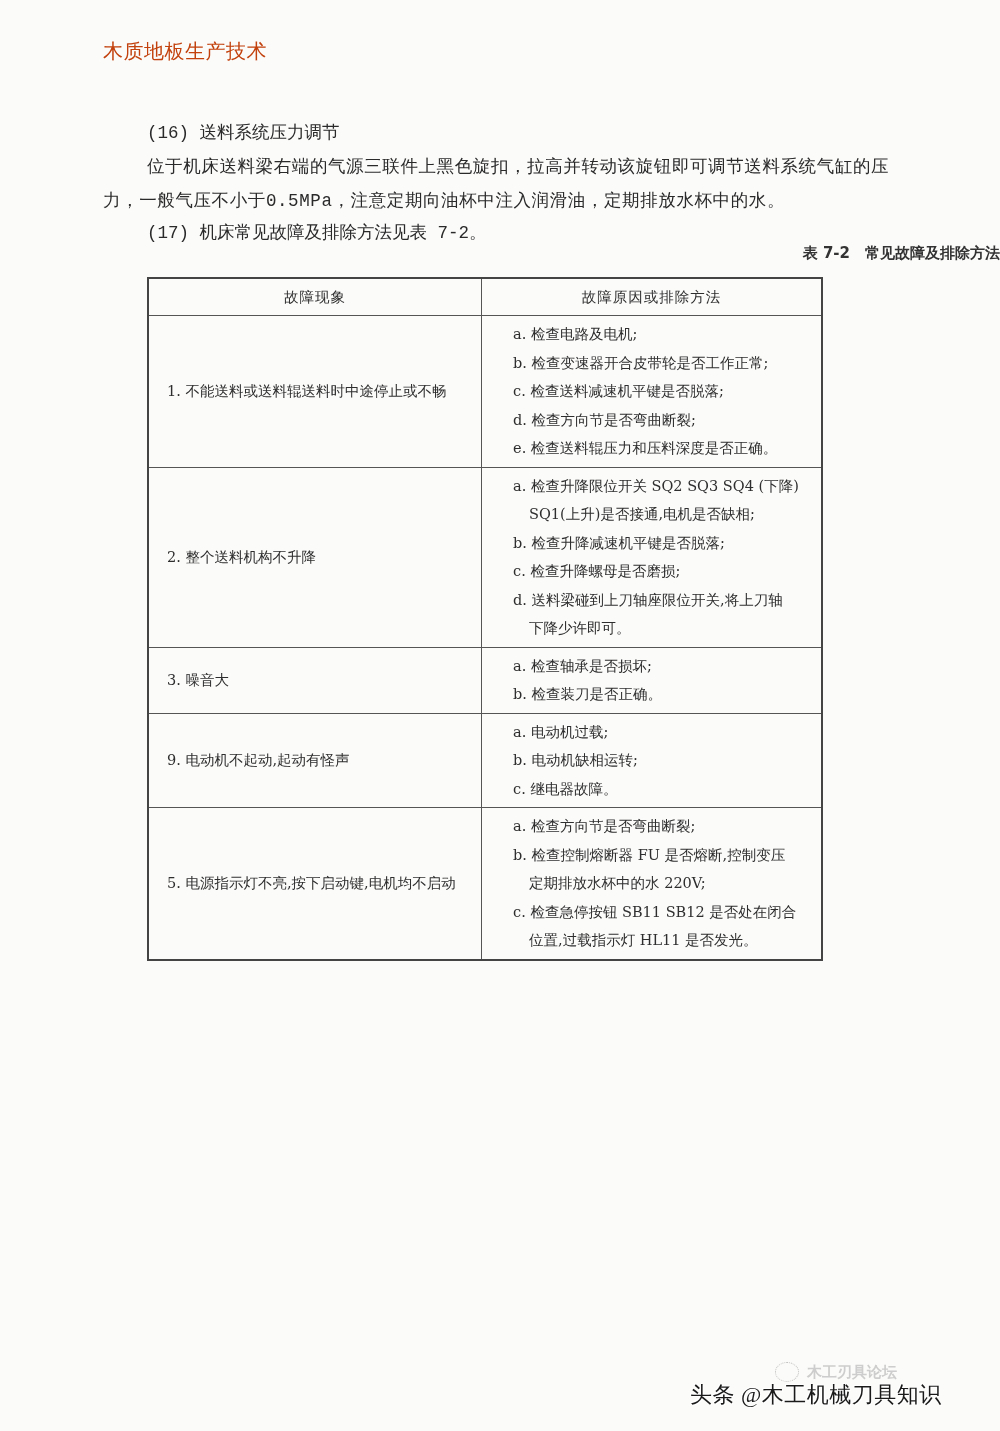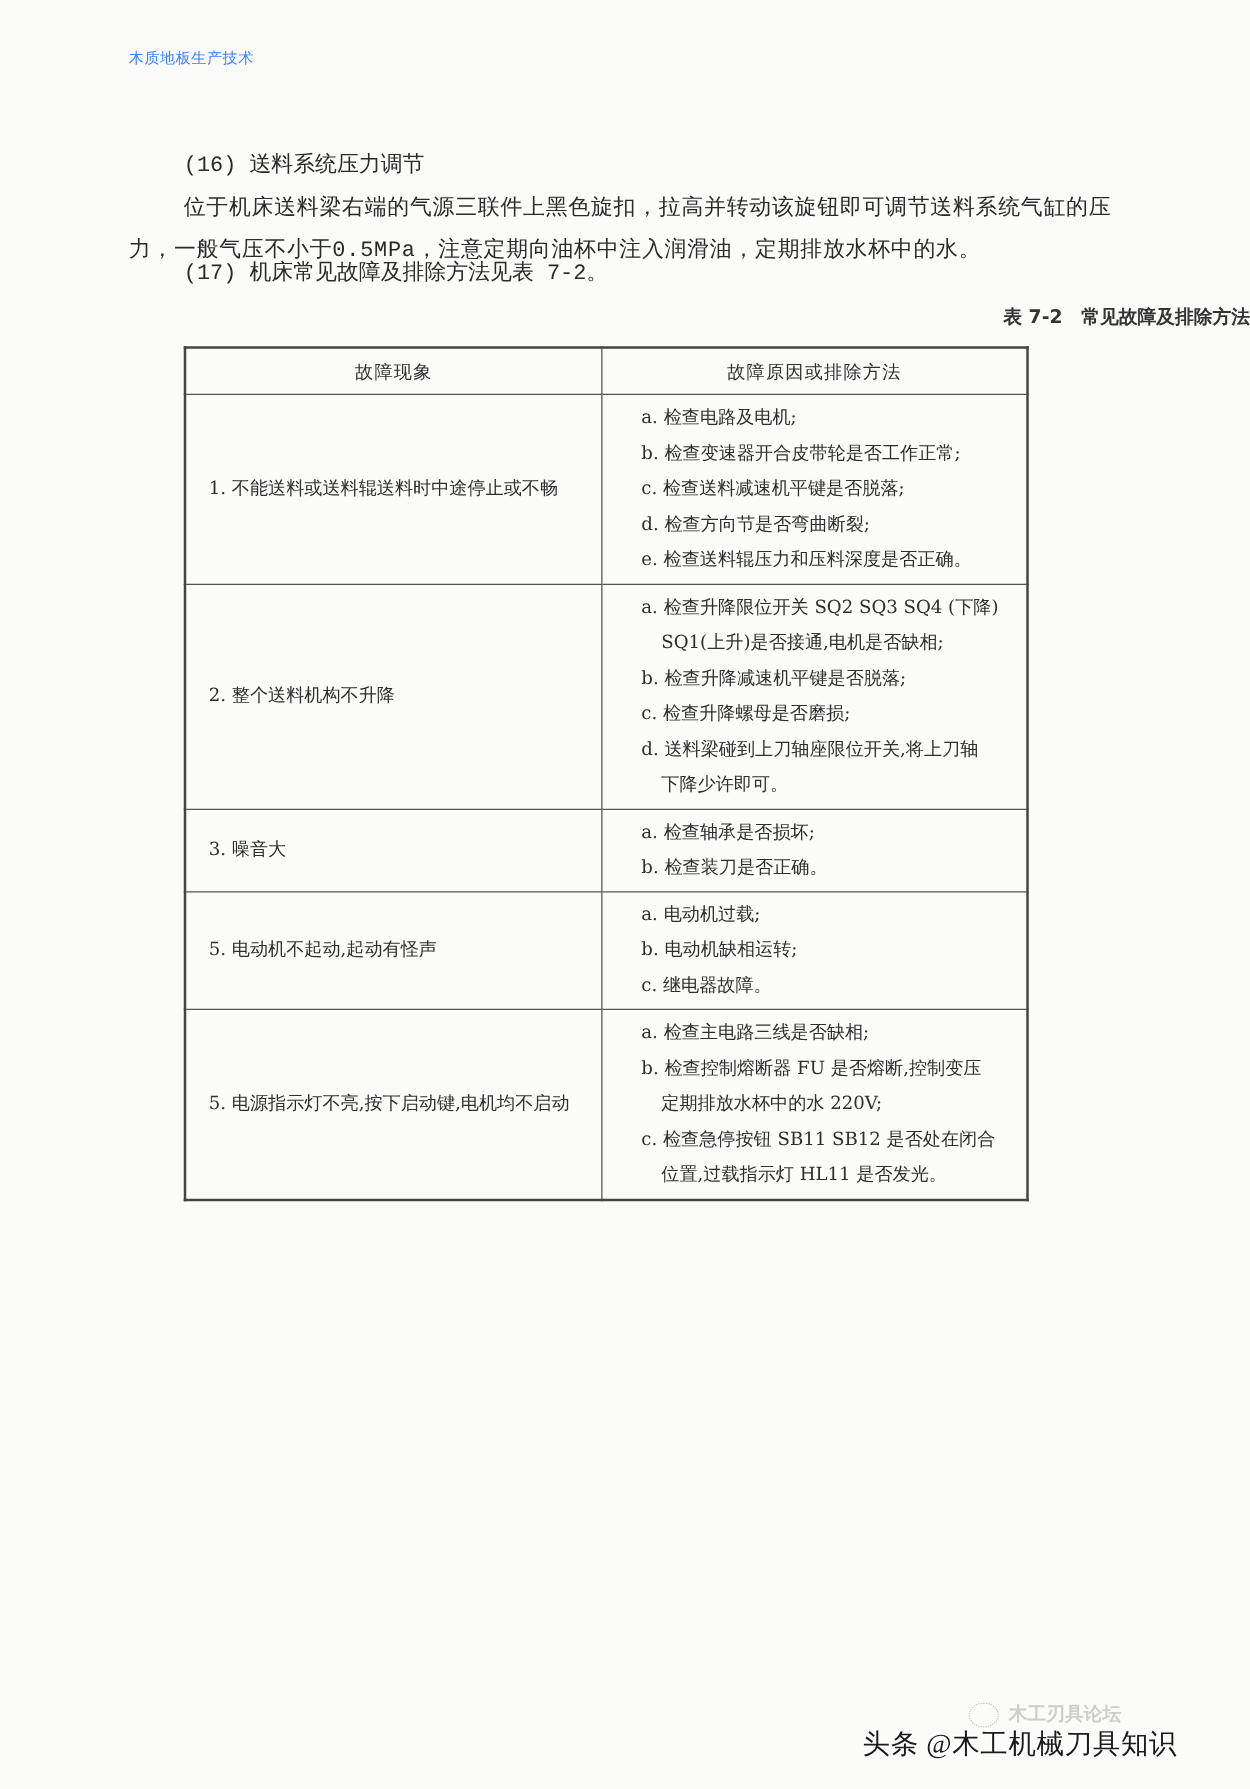--- a/index.html
+++ b/index.html
@@ -7,29 +7,29 @@
     width: 1000px; height: 1431px;
     background: #fbfbfa;
     position: relative;
     overflow: hidden;
     font-family: "DejaVu Serif", "Liberation Serif", serif;
     color: #2b2b2b;
   }
   .running-head {
     position: absolute; left: 103px; top: 38px;
     font-family: "DejaVu Sans", "Liberation Sans", sans-serif;
-    font-size: 12px; color: #3b82f6; letter-spacing: 0.5px;
+    font-size: 20px; color: #c2410c; letter-spacing: 0.5px;
   }
   .para {
     position: absolute; left: 103px; width: 820px;
     font-size: 17.5px; line-height: 34px; color: #2a2a2a; font-family: Liberation Mono, monospace;
   }
   .p16 { top: 116px; text-indent: 44px; }
   .p-body { top: 150px; text-indent: 44px; letter-spacing: 0.6px; }
-  .p17 { top: 202px; text-indent: 44px; }
+  .p17 { top: 216px; text-indent: 44px; }
   .table-caption {
     position: absolute; left: 0; width: 1000px; top: 244px;
     text-align: right; font-weight: bold; font-size: 15px;
     font-family: "DejaVu Sans", "Liberation Sans", sans-serif;
     color: #333;
   }
   table.fault {
     position: absolute; left: 147px; top: 277px;
     width: 676px;
     border-collapse: collapse;
@@ -116,31 +116,31 @@
       </td>
     </tr>
     <tr style="height:66px">
       <td class="sym-cell">3. 噪音大</td>
       <td class="fix-cell">
         <div class="fix-line">a. 检查轴承是否损坏;</div>
         <div class="fix-line">b. 检查装刀是否正确。</div>
       </td>
     </tr>
     <tr style="height:85px">
-      <td class="sym-cell">5. 电动机不起动,起动有怪声</td>
+      <td class="sym-cell">9. 电动机不起动,起动有怪声</td>
       <td class="fix-cell">
         <div class="fix-line">a. 电动机过载;</div>
         <div class="fix-line">b. 电动机缺相运转;</div>
         <div class="fix-line">c. 继电器故障。</div>
       </td>
     </tr>
     <tr style="height:149px">
       <td class="sym-cell">5. 电源指示灯不亮,按下启动键,电机均不启动</td>
       <td class="fix-cell">
-        <div class="fix-line">a. 检查主电路三线是否缺相;</div>
+        <div class="fix-line">a. 检查方向节是否弯曲断裂;</div>
         <div class="fix-line">b. 检查控制熔断器 FU 是否熔断,控制变压</div>
         <div class="fix-line cont">定期排放水杯中的水 220V;</div>
         <div class="fix-line">c. 检查急停按钮 SB11 SB12 是否处在闭合</div>
         <div class="fix-line cont">位置,过载指示灯 HL11 是否发光。</div>
       </td>
     </tr>
   </tbody>
 </table>
 
 <div class="watermark-ghost">

